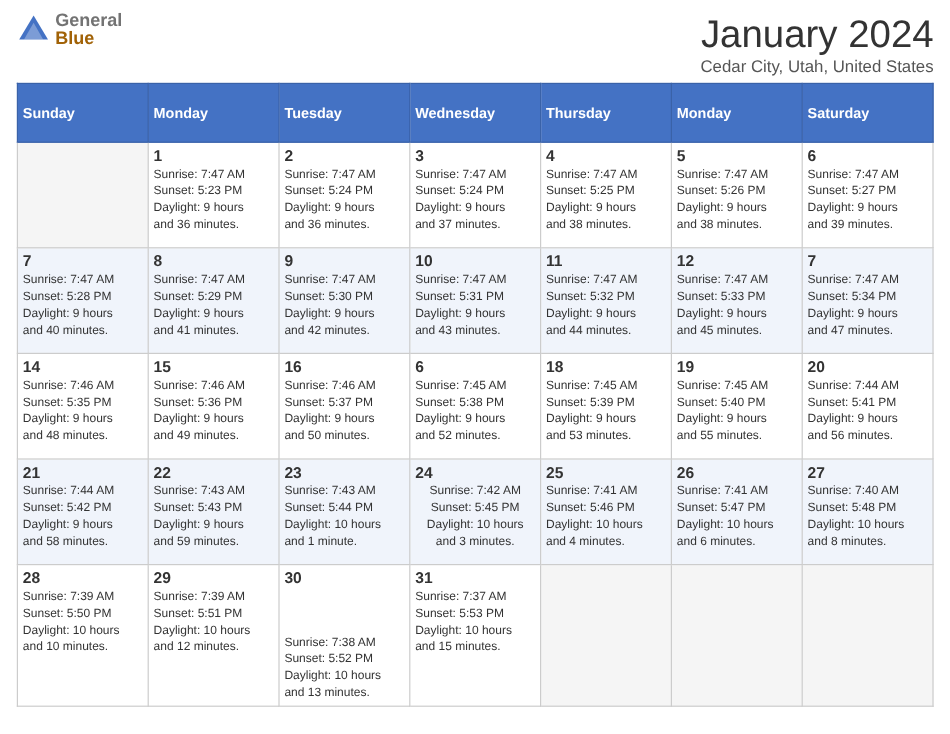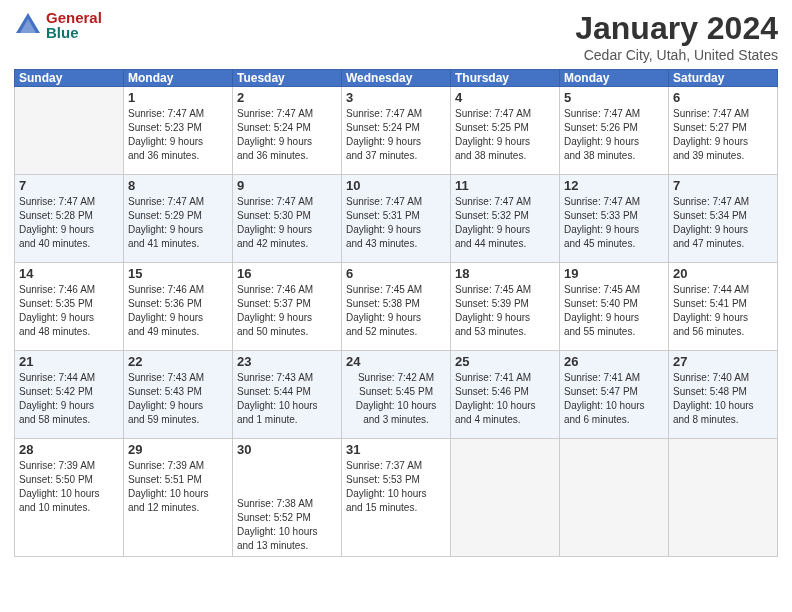--- a/index.html
+++ b/index.html
@@ -28,54 +28,54 @@
       gap: 4px;
     }
     .logo-text {
       display: flex;
       flex-direction: column;
       line-height: 1;
     }
     .logo-general {
       font-size: 15px;
       font-weight: bold;
-      color: #b91c1c;
+      color: #737373;
     }
     .logo-blue {
       font-size: 15px;
       font-weight: bold;
-      color: #0f766e;
+      color: #a16207;
     }
     .logo-icon {
       width: 28px;
       height: 28px;
     }
     .title-section {
       text-align: right;
     }
     .main-title {
       font-size: 32px;
-      font-weight: bold;
+      font-weight: normal;
       color: #333;
     }
     .subtitle {
       font-size: 14px;
       color: #555;
     }
     .calendar {
       width: 100%;
       border-collapse: collapse;
       table-layout: fixed;
     }
     .calendar thead tr th {
       background-color: #4472c4;
       color: #fff;
       font-size: 12px;
       font-weight: bold;
-      padding: 1px 4px;
+      padding: 17px 4px;
       text-align: left;
       border: 1px solid #3a62a8;
     }
     .calendar tbody tr td {
       border: 1px solid #ccc;
       vertical-align: top;
       padding: 3px 4px;
       height: 88px;
       background: #fff;
       font-size: 10px;

